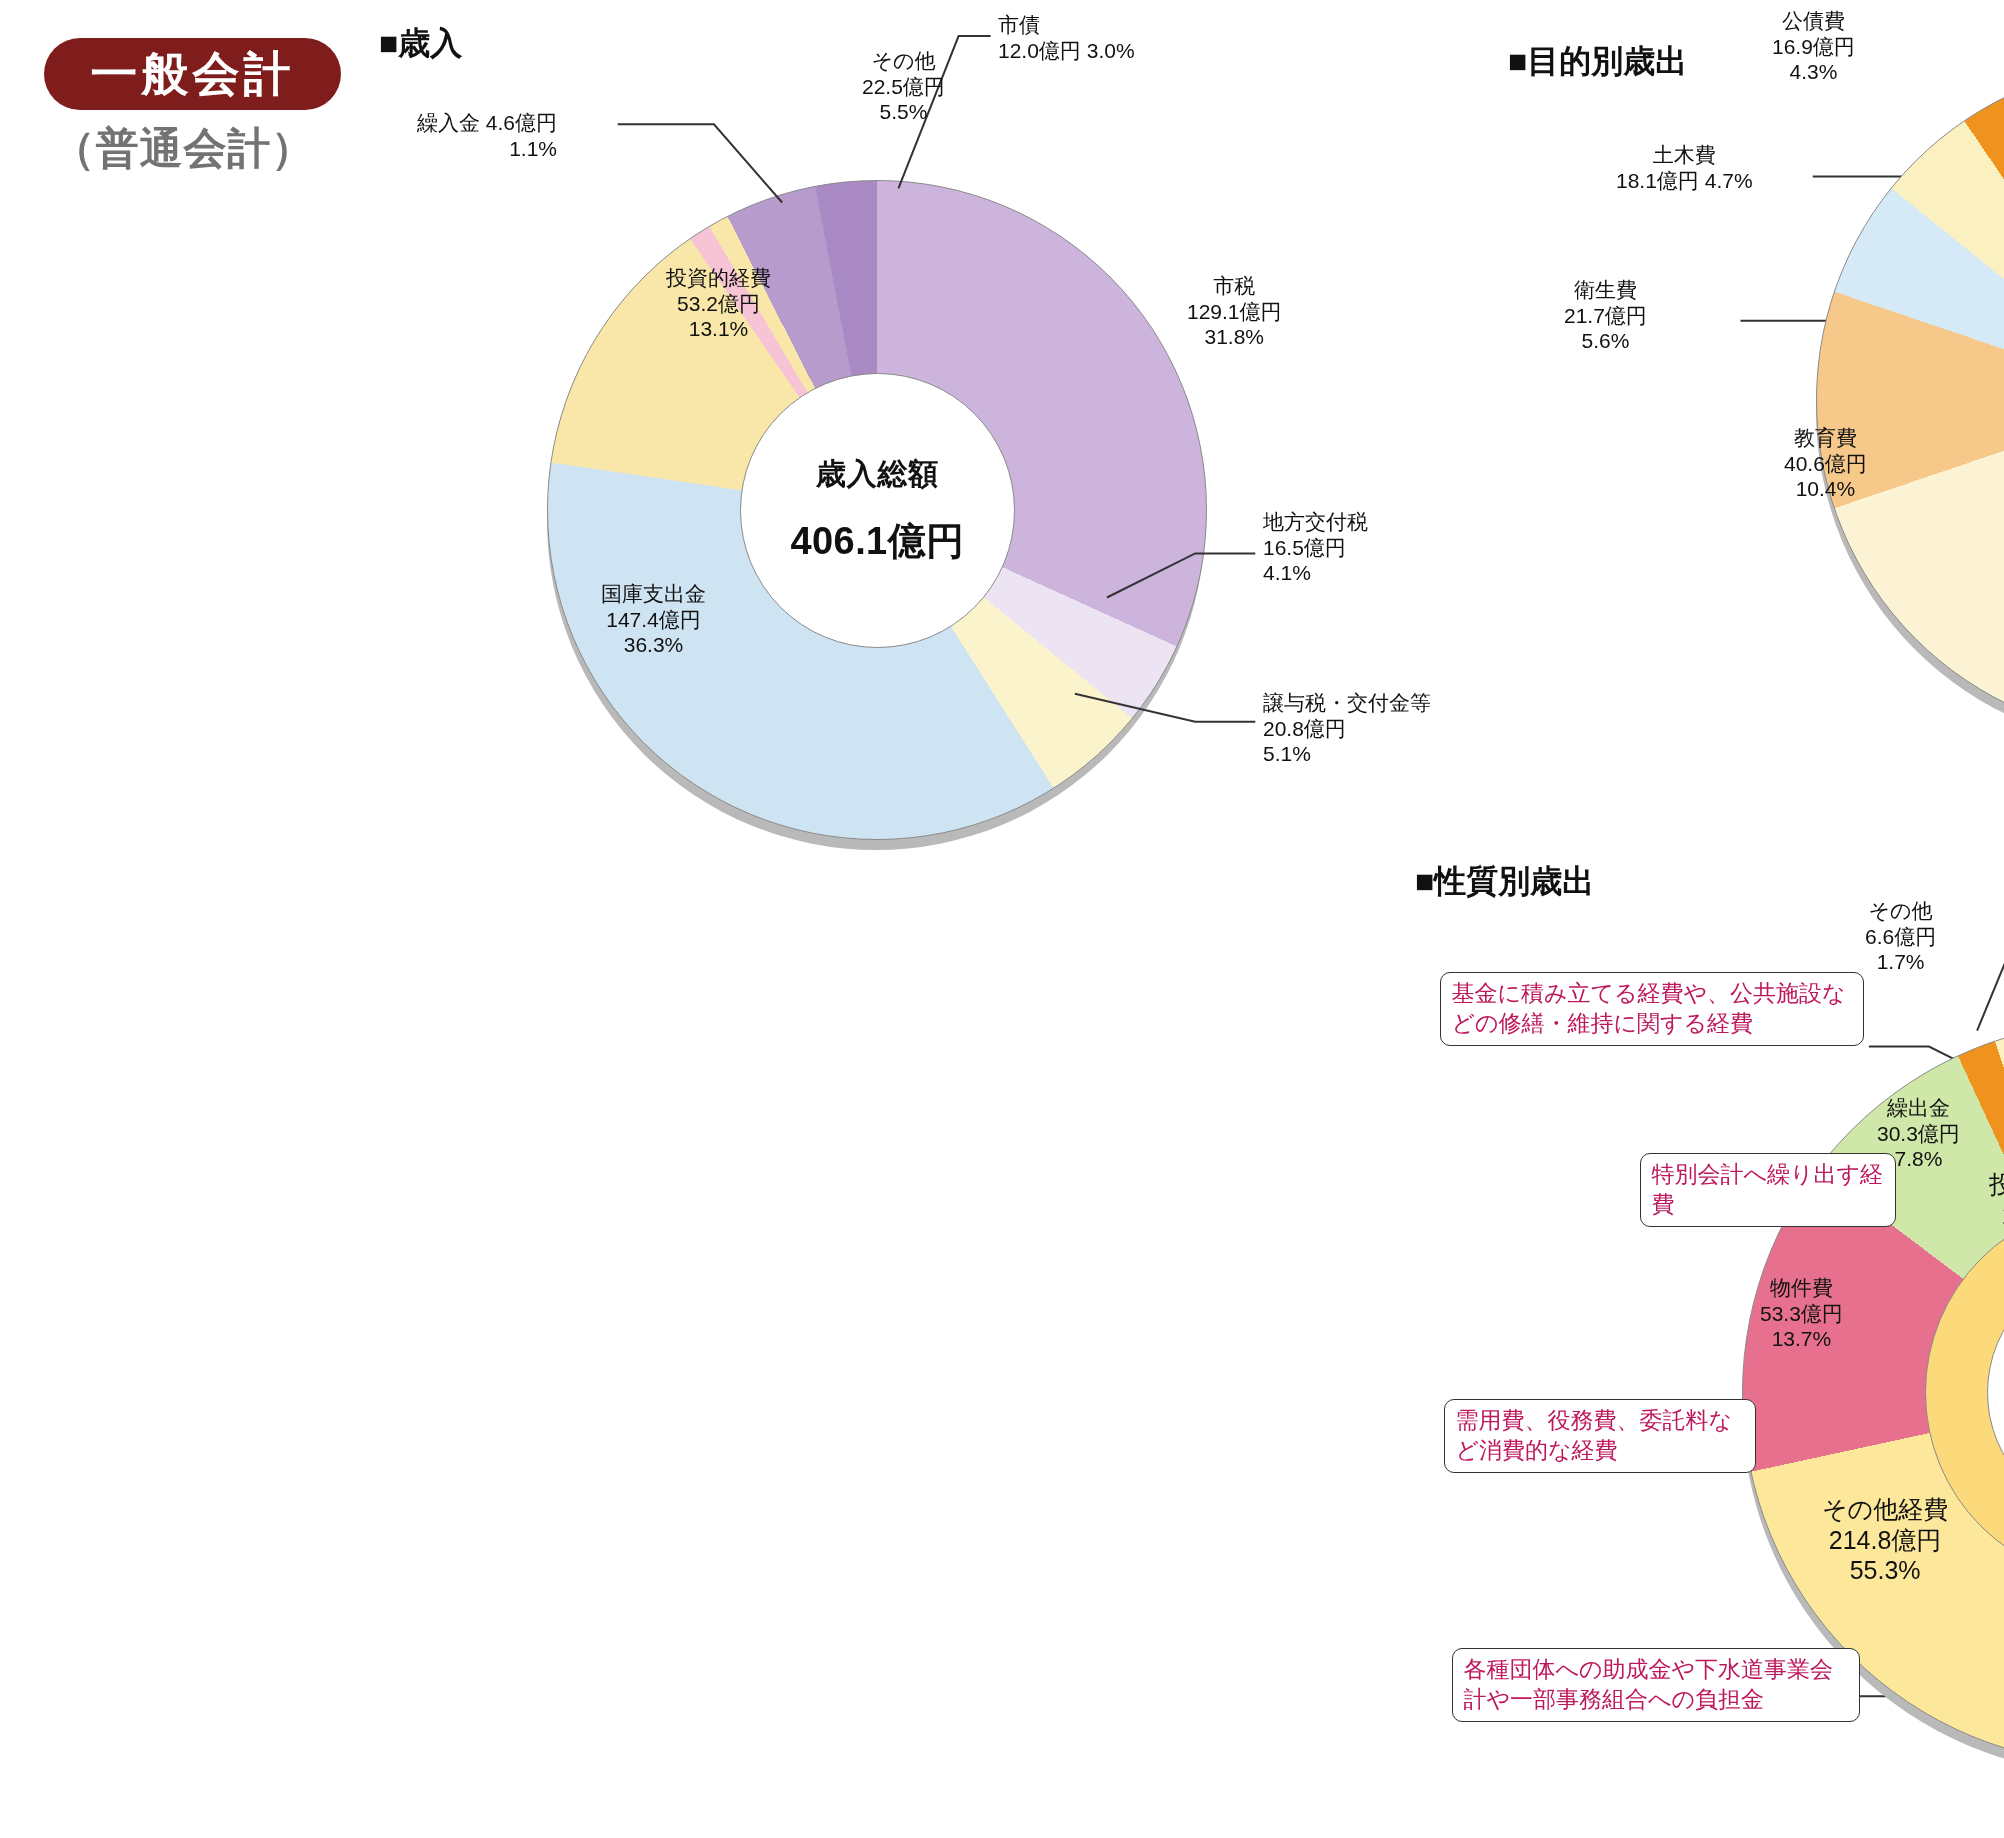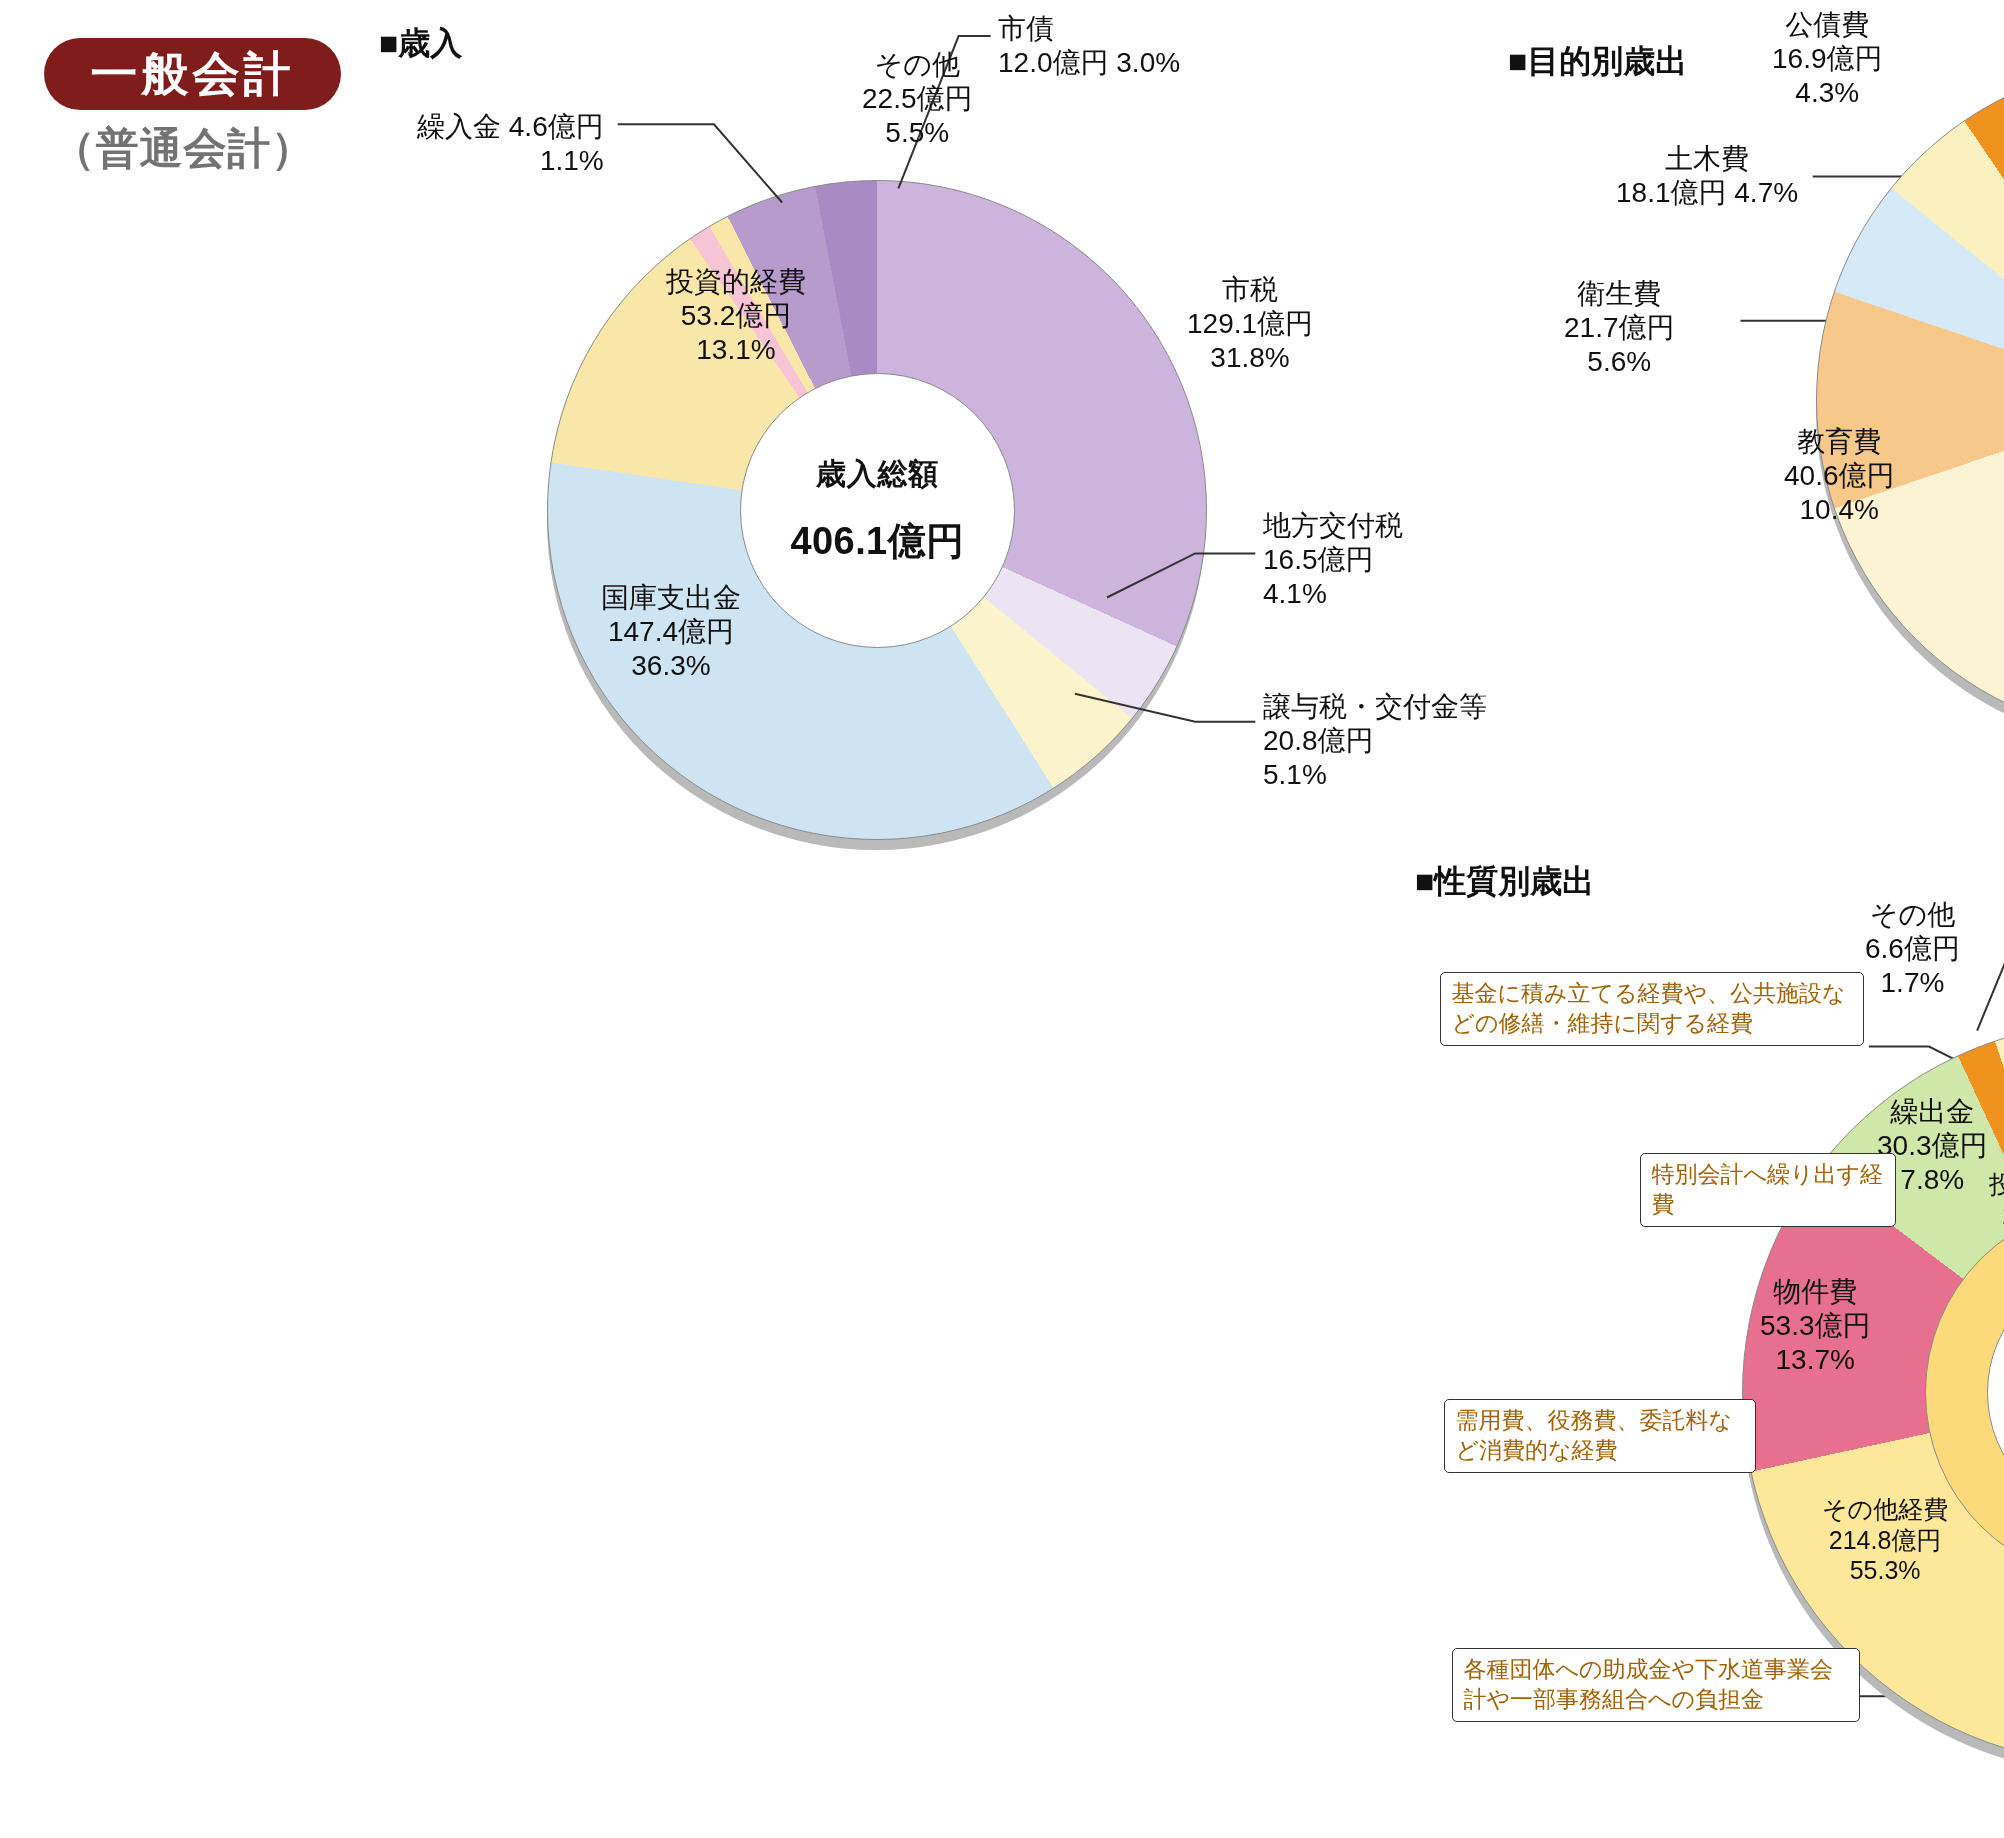--- a/index.html
+++ b/index.html
@@ -29,25 +29,25 @@
   }
   .hole{
     position:absolute;border-radius:50%;background:#fff;
     border:1.6px solid #8a8a8a;
     display:flex;flex-direction:column;align-items:center;justify-content:center;
     text-align:center;line-height:1.15;
   }
   .hole .h1{font-size:30px;font-weight:bold;letter-spacing:0.8px;}
   .hole .h2{font-size:38px;font-weight:bold;letter-spacing:0.4px;}
   
-  .lbl{font-size:28px;line-height:1.22;white-space:nowrap;font-weight:500;}
+  .lbl{font-size:21px;line-height:1.22;white-space:nowrap;font-weight:500;}
   .lbl.inner{font-size:25px;}
   .cap{
-    background:#fff;border:1.6px solid #333;border-radius:5px;
-    padding:6.4px 10.4px;font-size:23px;line-height:1.28;color:#a16207;
+    background:#fff;border:1.6px solid #333;border-radius:10px;
+    padding:6.4px 10.4px;font-size:23px;line-height:1.28;color:#be185d;
   }
   svg.leaders{position:absolute;left:0;top:0;width:2813px;height:1839px;pointer-events:none;}
 </style>
 </head>
 <body>
 
 <div class="abs" id="title-badge">
   <span>一般会計</span>
 </div>
 <div class="abs" id="title-sub">（普通会計）</div>

